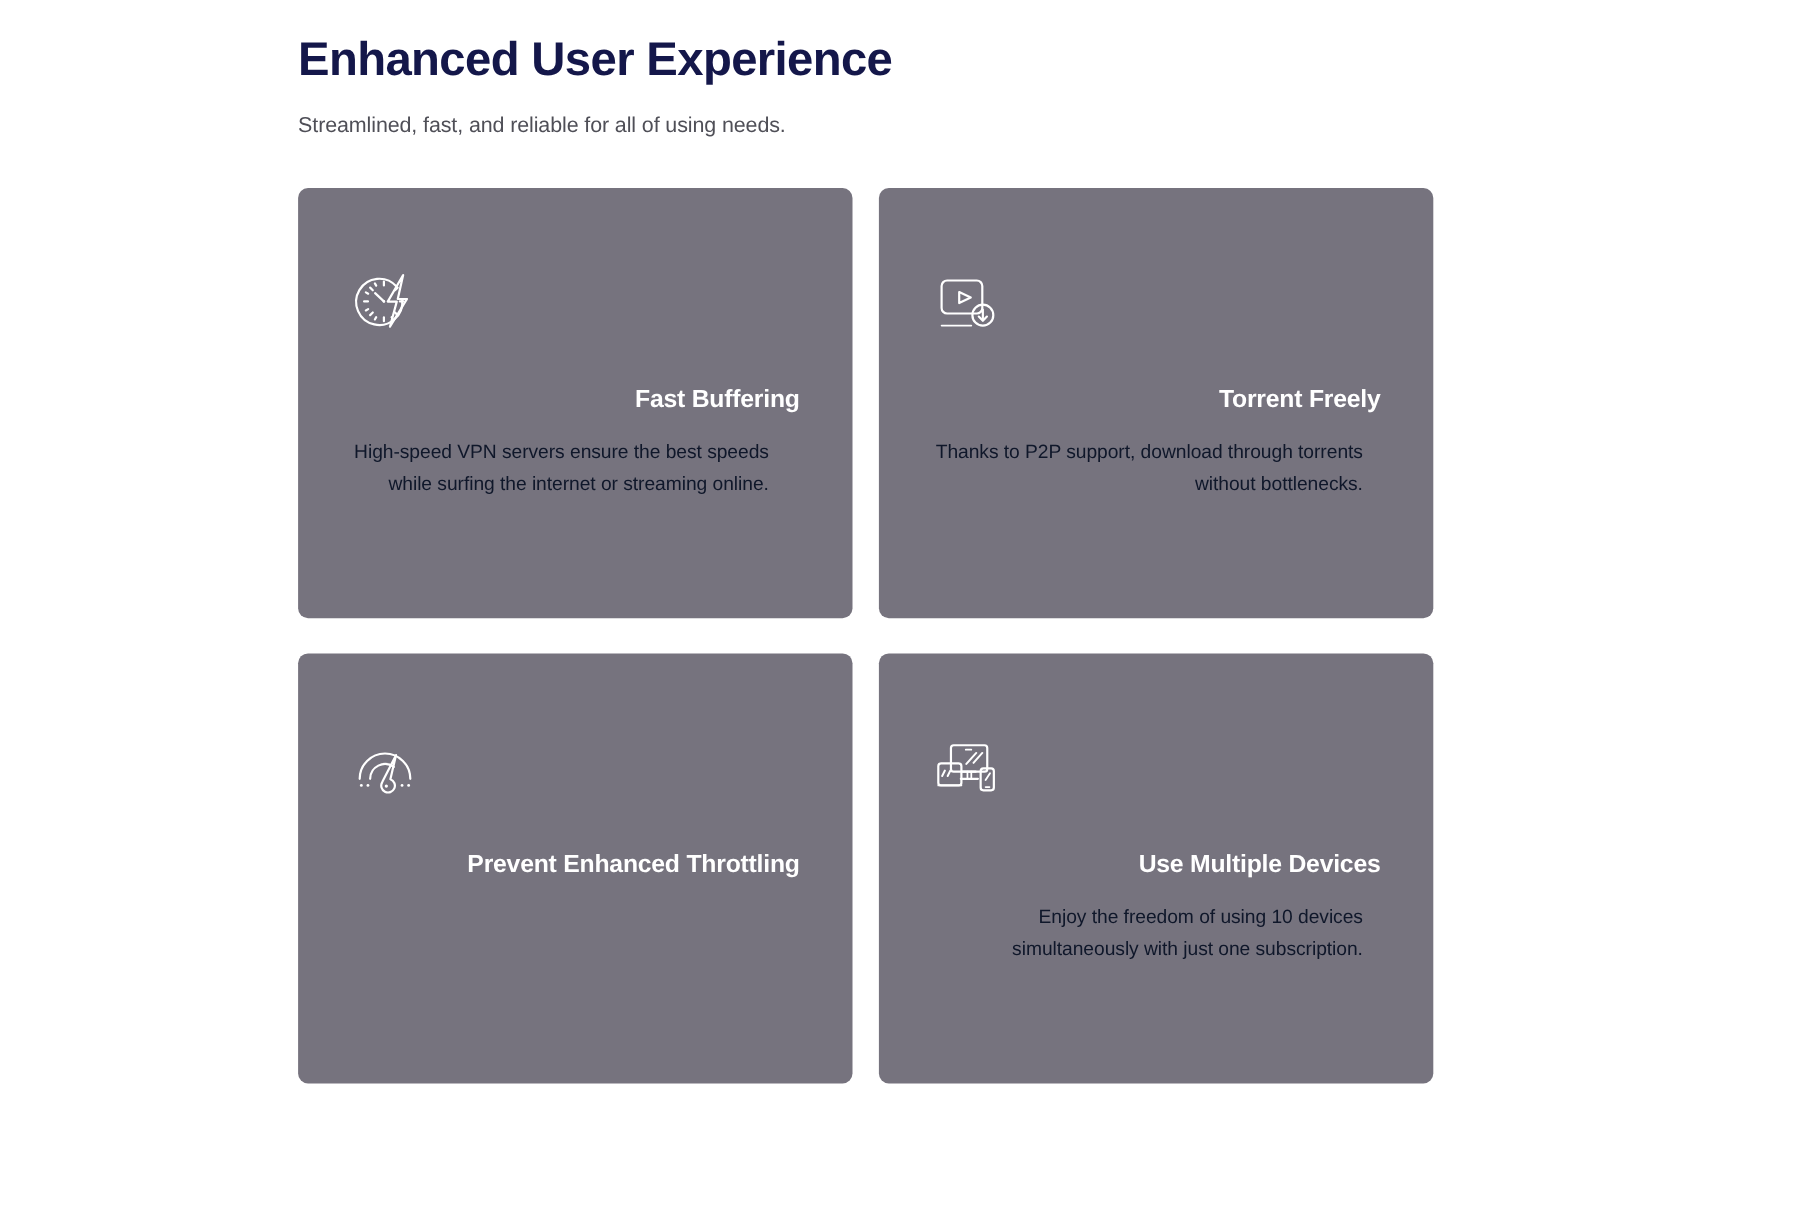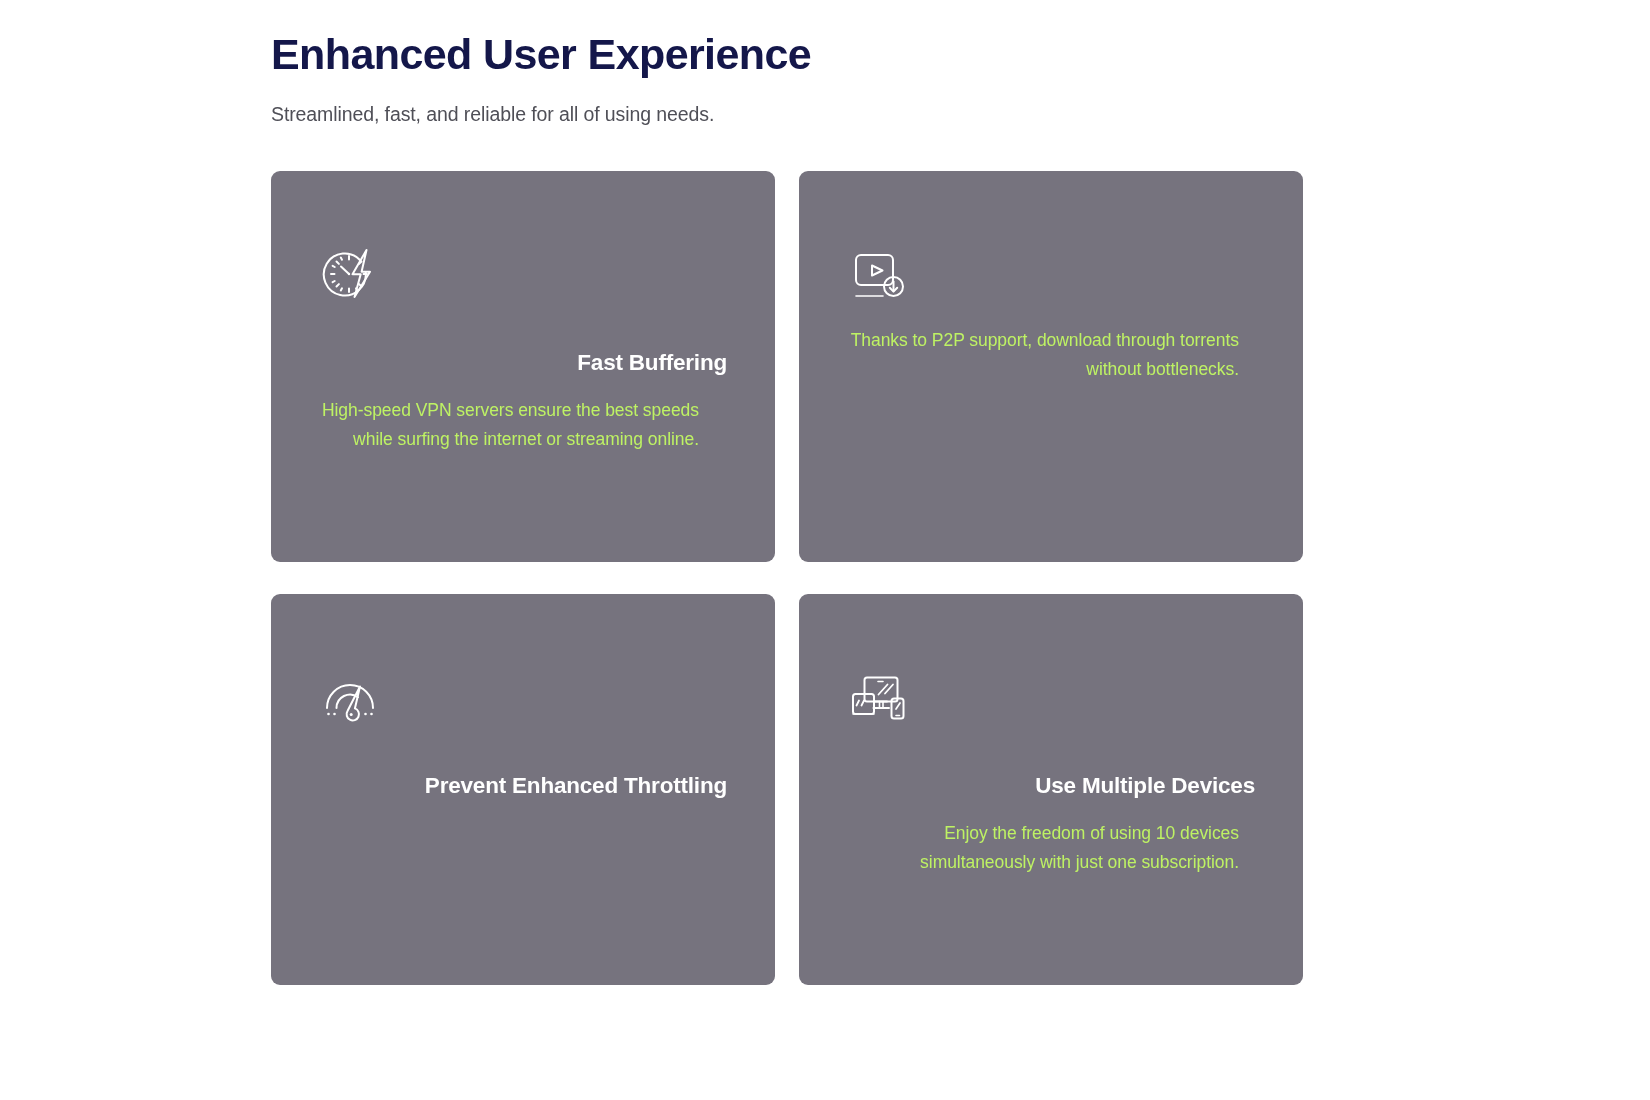--- a/index.html
+++ b/index.html
@@ -76,21 +76,21 @@
     font-size: 22.5px;
     font-weight: bold;
     color: #ffffff;
     letter-spacing: -0.2px;
     line-height: 1.2;
   }
   .card-desc {
     margin: 20px 0 0 0;
     font-size: 17.5px;
     line-height: 1.68;
-    color: #bef264;
+    color: #0f172a;
     font-weight: normal;
     letter-spacing: -0.05px;
     max-width: 380px;
   }
   .card-desc.wide { max-width: 392px; }
 </style>
 </head>
 <body>
 
 <div class="page">
@@ -126,20 +126,21 @@
           <g stroke="#ffffff" stroke-width="2" stroke-linecap="round" stroke-linejoin="round">
             <rect x="9" y="11" width="37" height="30" rx="5"></rect>
             <path d="M25 21.5 L35.5 26.5 L25 31.5 Z"></path>
             <circle cx="46.5" cy="42.5" r="9.5"></circle>
             <path d="M46.5 37.5 v9.5"></path>
             <path d="M42.8 43.8 L46.5 47.6 L50.2 43.8"></path>
             <path d="M9 52 h27" stroke-width="1.6"></path>
           </g>
         </svg>
       </span>
+      <h2 class="card-title">Torrent Freely</h2>
       <p class="card-desc wide">Thanks to P2P support, download through torrents without bottlenecks.</p>
     </div>
 
     <div class="card">
       <span class="card-icon">
         <svg viewBox="0 0 62 62" fill="none" xmlns="http://www.w3.org/2000/svg">
           <g stroke="#ffffff" stroke-width="2" stroke-linecap="round" stroke-linejoin="round">
             <path d="M8 41 A23 23 0 0 1 54 41"></path>
             <path d="M17.5 41 A13.5 13.5 0 0 1 39 30.2"></path>
             <path d="M41 19.5 L28.5 44 a6.2 6.2 0 1 0 7.4 -2.6 Z"></path>

